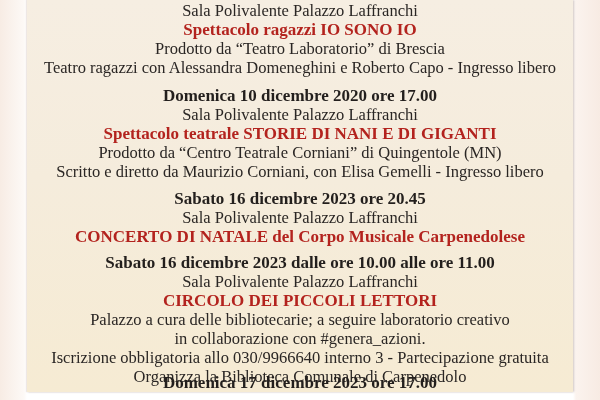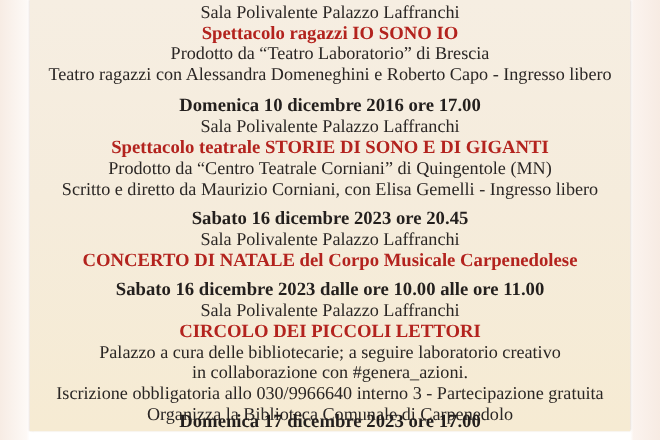--- a/index.html
+++ b/index.html
@@ -61,23 +61,23 @@
 <body>
 
 <div class="panel">
   <div class="content">
 
     <div class="line plain" style="top:1px;">Sala Polivalente Palazzo Laffranchi</div>
     <div class="line title" style="top:20px;">Spettacolo ragazzi IO SONO IO</div>
     <div class="line plain" style="top:39px;">Prodotto da “Teatro Laboratorio” di Brescia</div>
     <div class="line plain" style="top:58px;">Teatro ragazzi con Alessandra Domeneghini e Roberto Capo - Ingresso libero</div>
 
-    <div class="line date" style="top:86px;">Domenica 10 dicembre 2016 ore 17.00</div>
+    <div class="line date" style="top:86px;">Domenica 10 dicembre 2020 ore 17.00</div>
     <div class="line plain" style="top:105px;">Sala Polivalente Palazzo Laffranchi</div>
-    <div class="line title" style="top:124px;">Spettacolo teatrale STORIE DI SONO E DI GIGANTI</div>
+    <div class="line title" style="top:124px;">Spettacolo teatrale STORIE DI NANI E DI GIGANTI</div>
     <div class="line plain" style="top:143px;">Prodotto da “Centro Teatrale Corniani” di Quingentole (MN)</div>
     <div class="line plain" style="top:162px;">Scritto e diretto da Maurizio Corniani, con Elisa Gemelli - Ingresso libero</div>
 
     <div class="line date" style="top:189px;">Sabato 16 dicembre 2023 ore 20.45</div>
     <div class="line plain" style="top:208px;">Sala Polivalente Palazzo Laffranchi</div>
     <div class="line title" style="top:227px;">CONCERTO DI NATALE del Corpo Musicale Carpenedolese</div>
 
     <div class="line date" style="top:253px;">Sabato 16 dicembre 2023 dalle ore 10.00 alle ore 11.00</div>
     <div class="line plain" style="top:272px;">Sala Polivalente Palazzo Laffranchi</div>
     <div class="line title" style="top:291px;">CIRCOLO DEI PICCOLI LETTORI</div>

